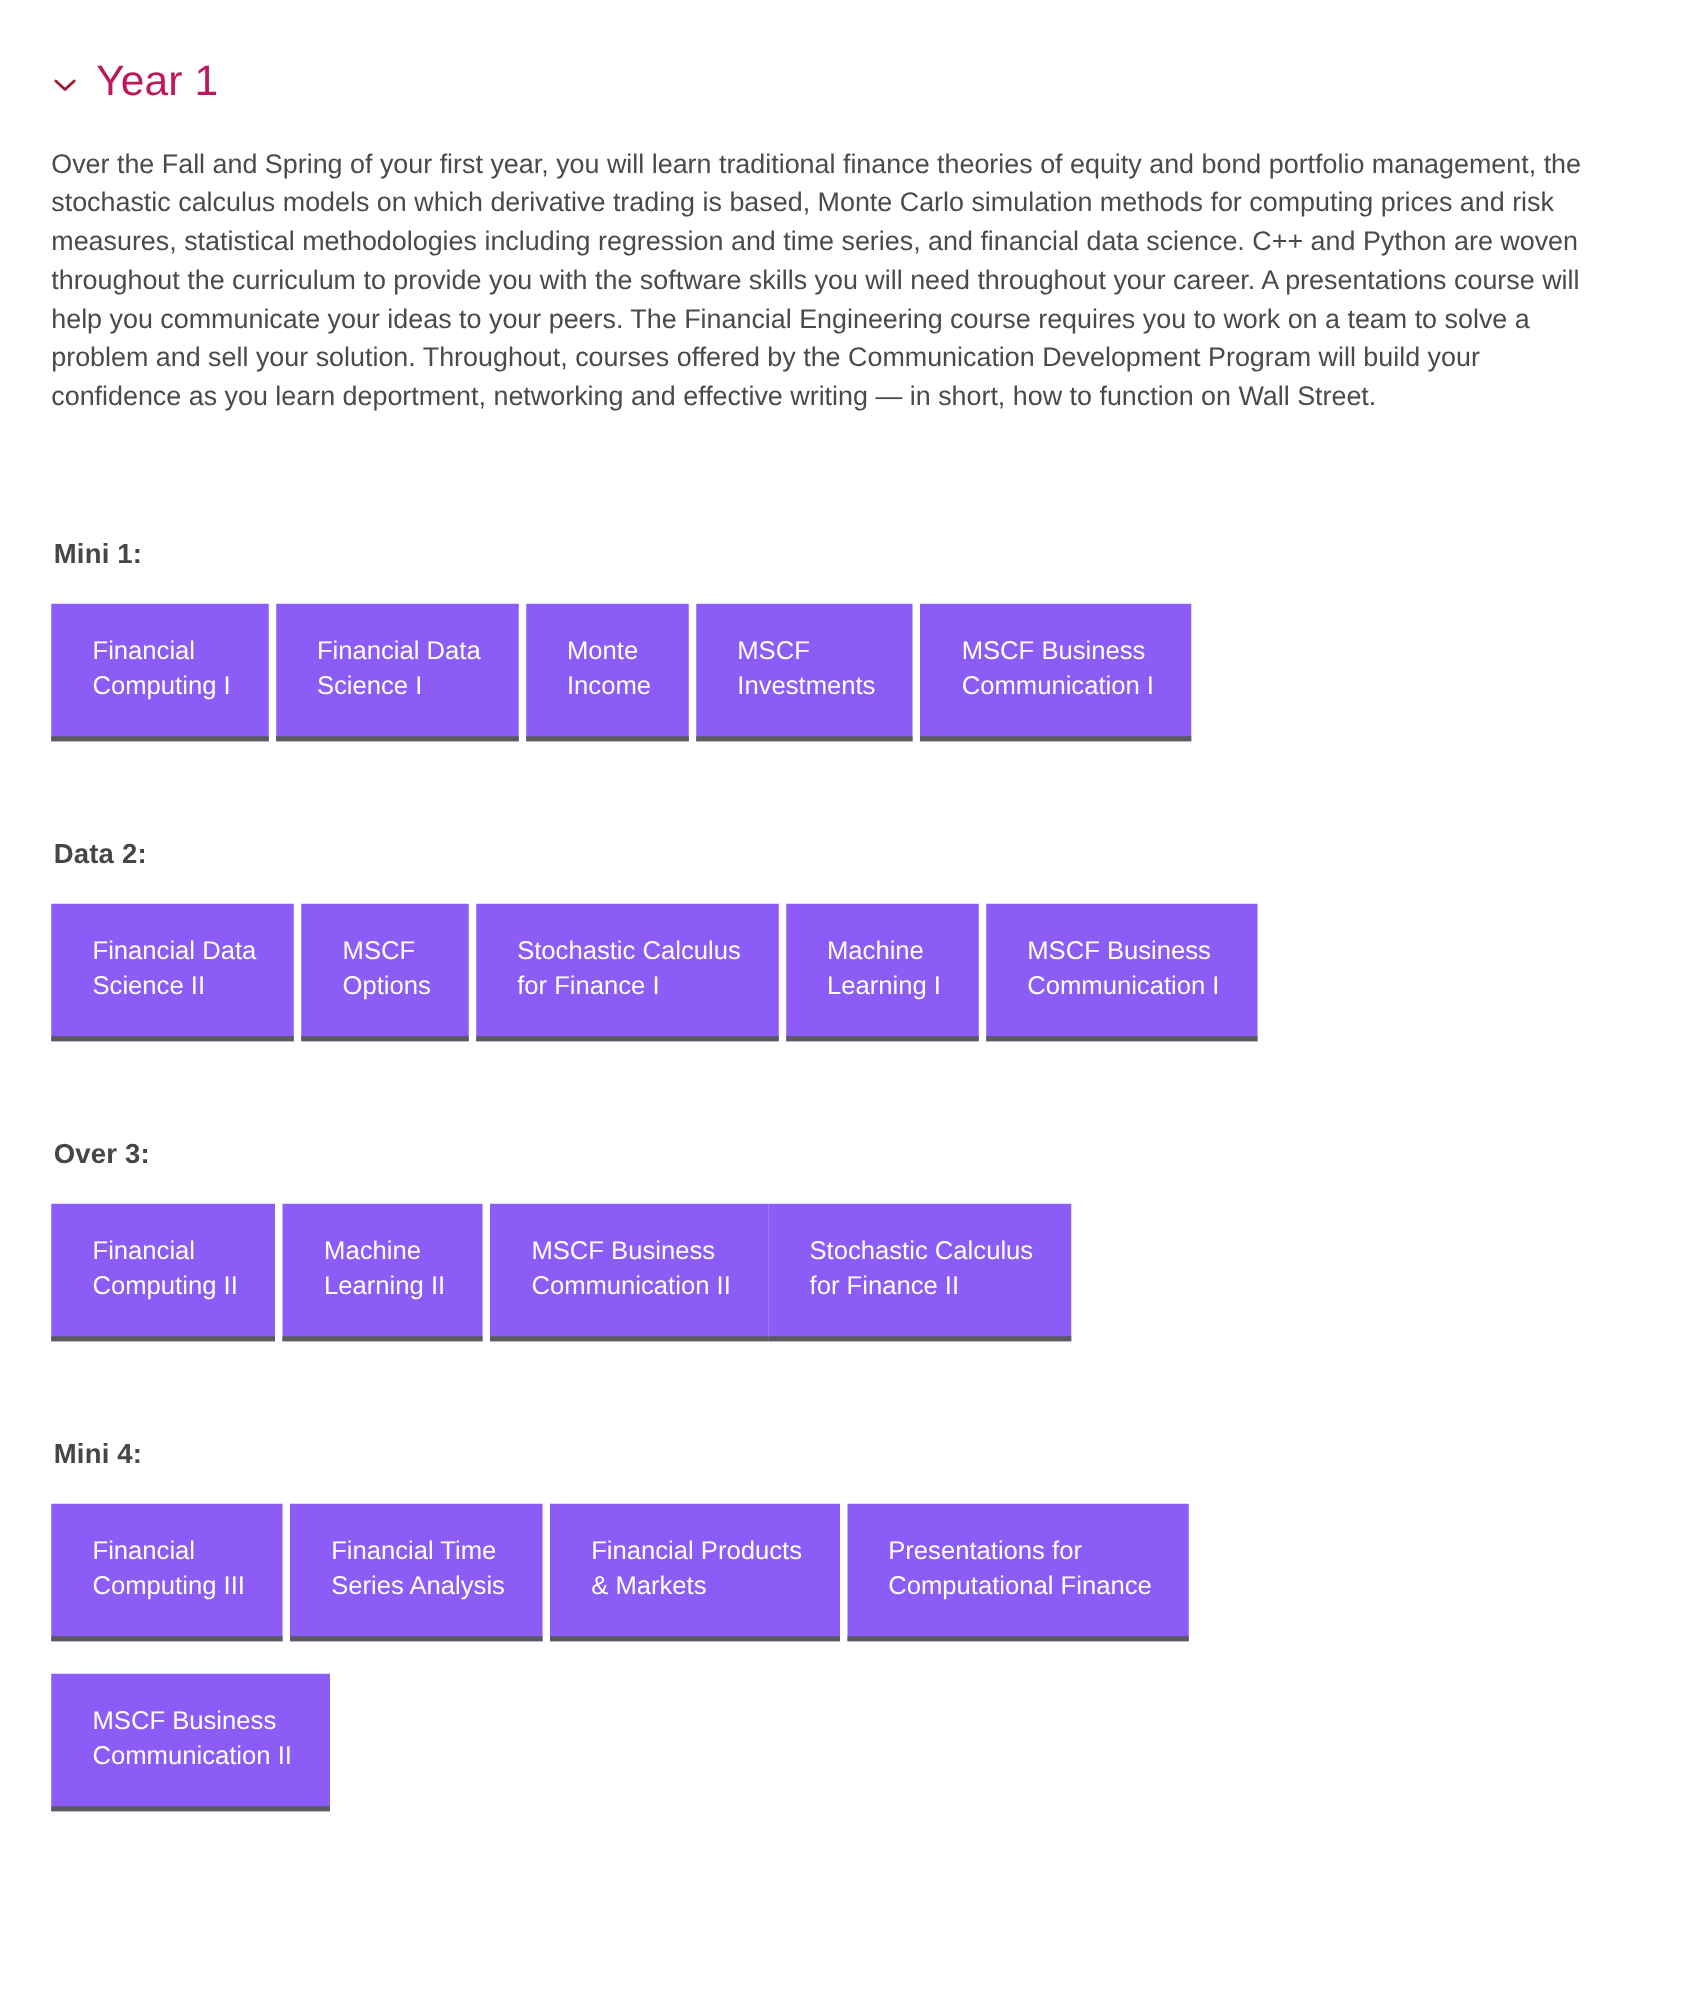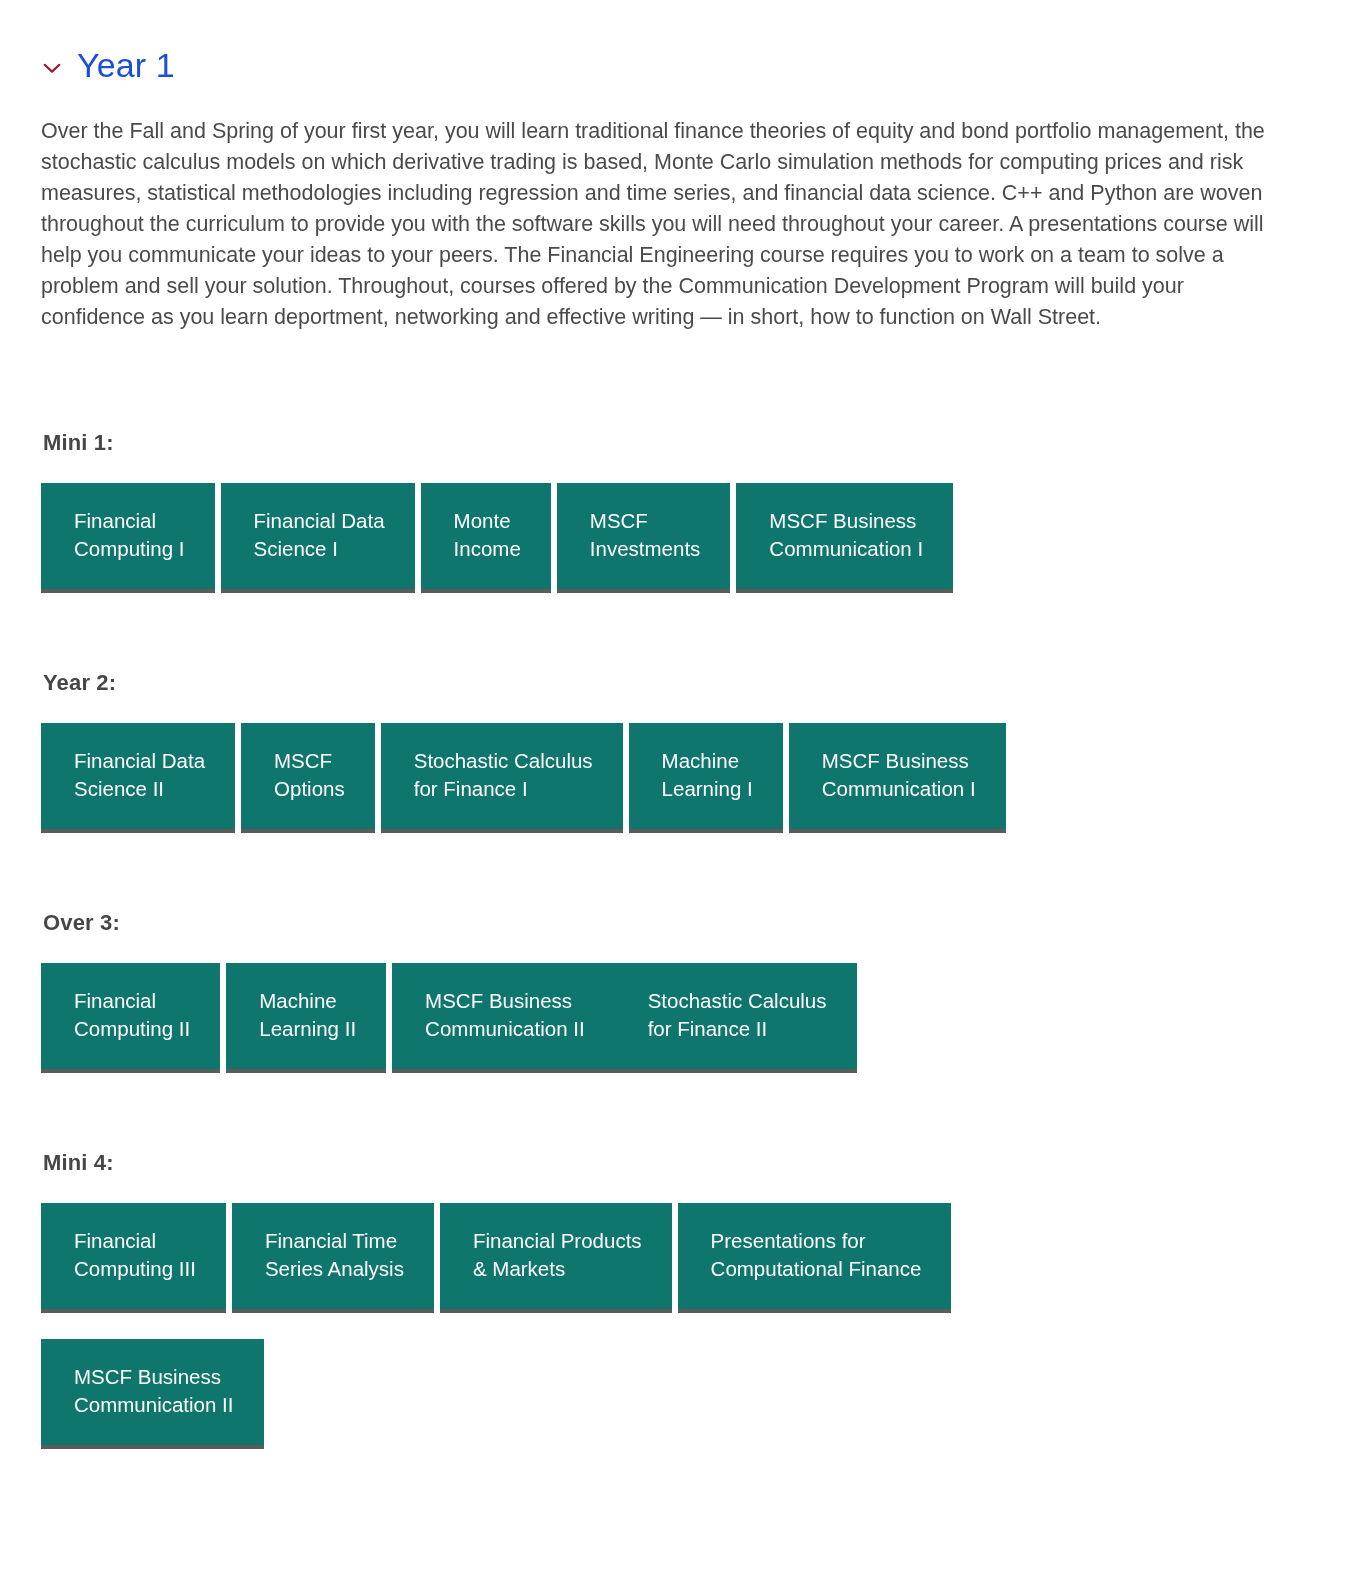--- a/index.html
+++ b/index.html
@@ -32,21 +32,21 @@
     display: block;
     width: 22px;
     height: 22px;
     flex: 0 0 auto;
     margin-top: 6px;
   }
   .accordion-title {
     font-size: 34px;
     line-height: 42px;
     font-weight: 400;
-    color: #1d4ed8;
+    color: #be185d;
     letter-spacing: 0.1px;
   }
 
   
   .intro {
     margin: 22px 0 0 0;
     font-size: 21.5px;
     line-height: 31px;
     color: #4a4a4a;
     max-width: 1232px;
@@ -67,21 +67,21 @@
     color: #464646;
     margin: 0 0 26px 2px;
     letter-spacing: 0.15px;
   }
   .course-row {
     display: flex;
     flex-wrap: wrap;
     align-items: stretch;
   }
   .course-box {
-    background: #0f766e;
+    background: #8b5cf6;
     border-bottom: 4px solid #5b5b5b;
     color: #ffffff;
     font-size: 20.5px;
     line-height: 28px;
     padding: 24px 30px 26px 33px;
     box-sizing: border-box;
     display: flex;
     align-items: center;
     min-height: 106px;
     cursor: pointer;
@@ -138,21 +138,21 @@
             <span class="label">MSCF
 Investments</span>
           </div>
           <div class="course-box gap">
             <span class="label">MSCF Business
 Communication I</span>
           </div>
         </div>
       </div>
       <div class="mini-section">
-        <h3 class="mini-heading">Year 2:</h3>
+        <h3 class="mini-heading">Data 2:</h3>
         <div class="course-row">
           <div class="course-box gap">
             <span class="label">Financial Data
 Science II</span>
           </div>
           <div class="course-box gap">
             <span class="label">MSCF
 Options</span>
           </div>
           <div class="course-box gap">

